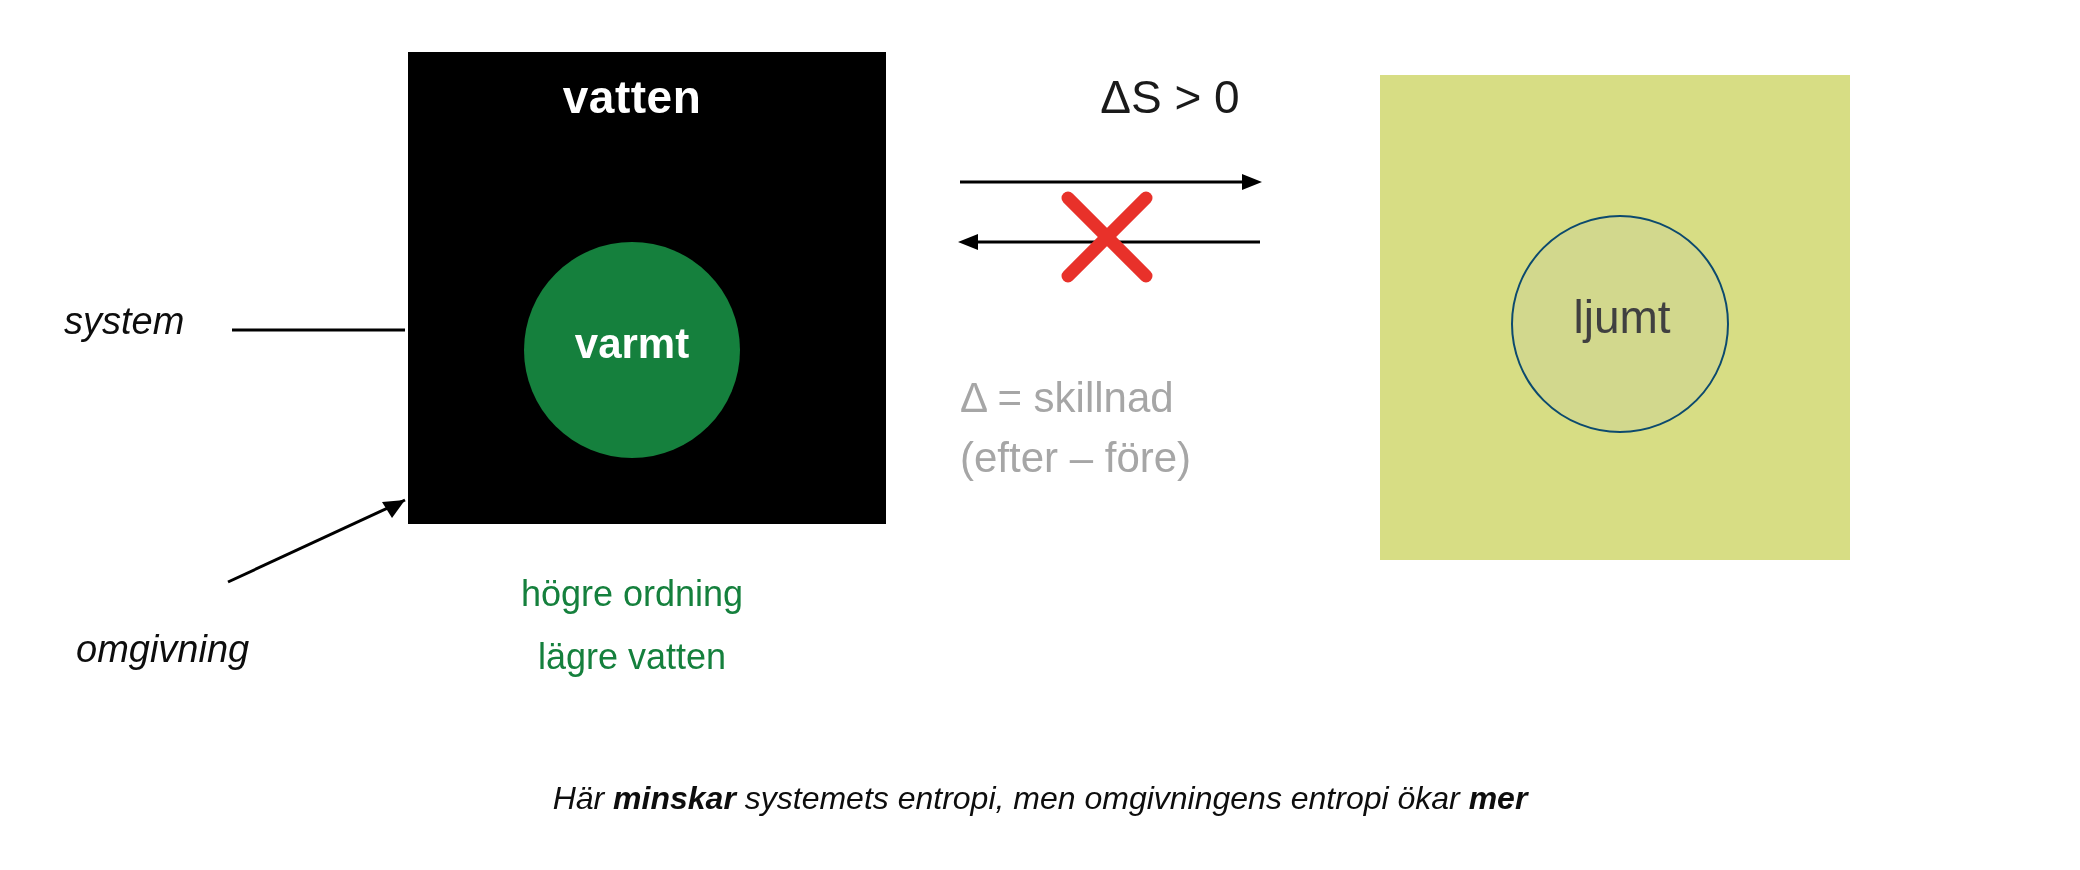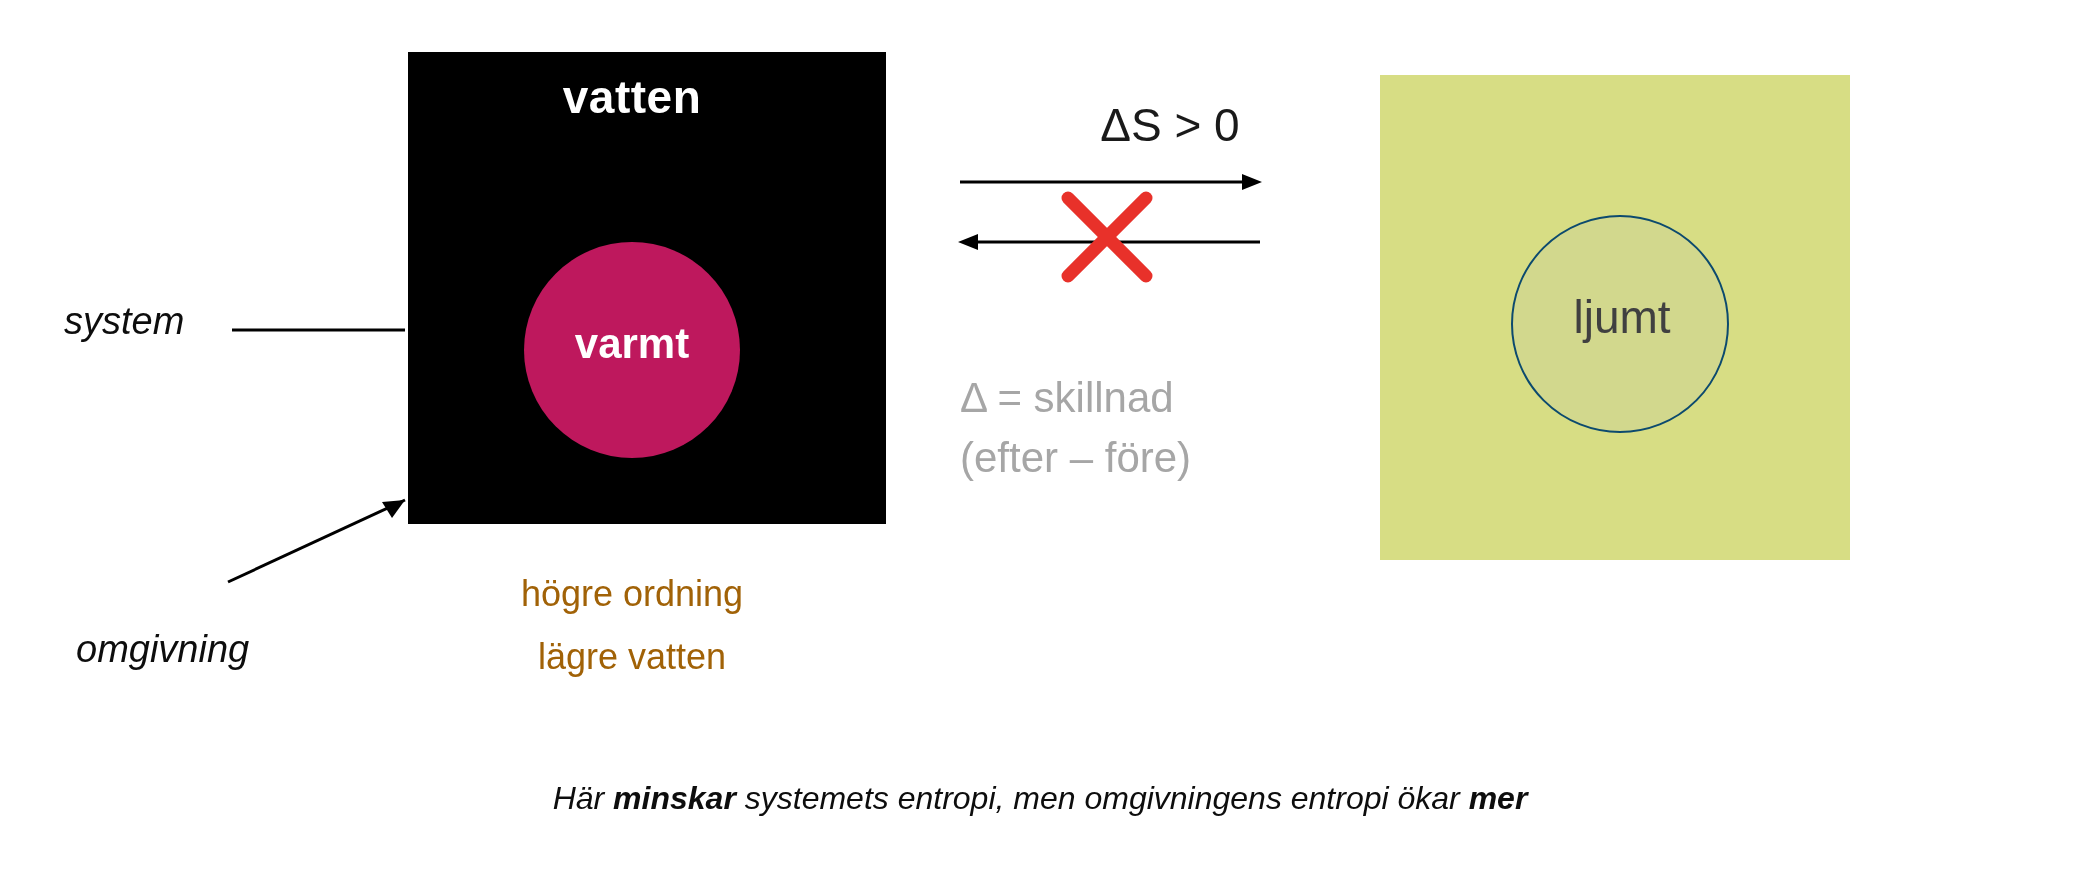--- a/index.html
+++ b/index.html
@@ -42,21 +42,21 @@
     font-weight: bold;
     letter-spacing: 0.5px;
   }
   .red-circle {
     position: absolute;
     left: 116px;
     top: 190px;
     width: 216px;
     height: 216px;
     border-radius: 50%;
-    background: #be185d;
+    background: #15803d;
   }
   .red-circle-label {
     position: absolute;
     left: 0;
     top: 78px;
     width: 216px;
     text-align: center;
     color: #ffffff;
     font-size: 42px;
     font-weight: bold;
@@ -90,36 +90,35 @@
     text-align: center;
     color: #404040;
     font-size: 46px;
   }
 
   
   .caption-block {
     position: absolute;
     text-align: center;
     font-size: 36px;
-    color: #a16207;
+    color: #15803d;
     line-height: 1.75;
   }
   .caption-left  { left: 408px; width: 448px; top: 562px; }
   .caption-right { left: 1380px; width: 470px; top: 562px; }
 
   
   .delta-s {
     position: absolute;
     left: 980px;
     top: 70px;
     width: 380px;
     text-align: center;
     font-size: 46px;
     color: #1a1a1a;
-    margin-top: 28px;
   }
   .delta-expl {
     position: absolute;
     left: 960px;
     top: 368px;
     width: 420px;
     text-align: left;
     font-size: 42px;
     color: #a6a6a6;
     line-height: 1.42;

